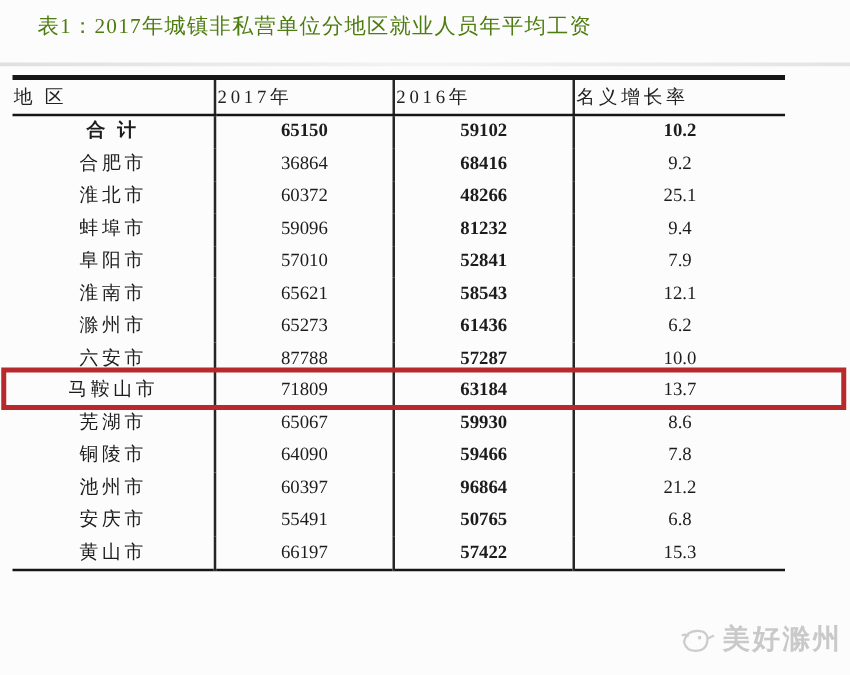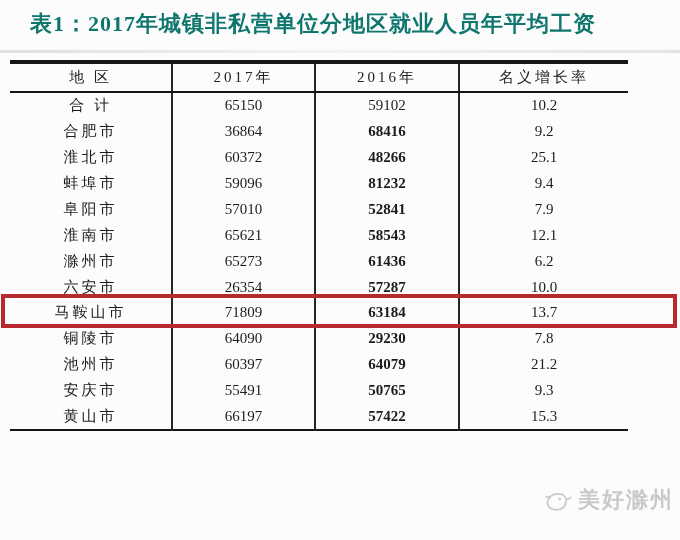--- a/index.html
+++ b/index.html
@@ -4,57 +4,57 @@
 <style>
   html,body{margin:0;padding:0;}
   body{
     width:680px;height:540px;position:relative;overflow:hidden;
     background:#fcfcfc;
     font-family:"Liberation Serif","DejaVu Serif",serif;
     color:#1a1a1a;
   }
   .page-title{
     position:absolute;top:9px;left:30px;
-    font-size:22px;font-weight:bold;color:#0f766e;
+    font-size:17px;font-weight:normal;color:#4d7c0f;
     letter-spacing:1px;white-space:nowrap;
   }
   .title-divider{
     position:absolute;top:50px;left:0;width:680px;height:3px;
     background:linear-gradient(to right,rgba(170,170,170,.35),rgba(205,205,205,.18),rgba(170,170,170,.3));
   }
   table.wage-table{
     position:absolute;top:60px;left:10px;width:618px;
     border-collapse:collapse;table-layout:fixed;
     border-top:4px solid #161616;
     border-bottom:2px solid #161616;
   }
   col.c0{width:162px;}
   col.c1{width:143px;}
   col.c2{width:144px;}
   col.c3{width:169px;}
   th{
     height:25px;font-weight:normal;font-size:15px;color:#222;
-    border-bottom:2px solid #161616;text-align:center;
+    border-bottom:2px solid #161616;text-align:left;
     letter-spacing:3px;
   }
   td{
     height:25.88px;text-align:center;font-size:15px;color:#1c1c1c;
     padding:0;line-height:1;
   }
   td.c0{letter-spacing:3px;}
   th.c0,th.c1,th.c2,td.c0,td.c1,td.c2{border-right:2px solid #262626;}
   td.c2{font-weight:bold;}
-  tr.bold-row td{font-weight:normal;margin-top:25px;}
+  tr.bold-row td{font-weight:bold;margin-top:25px;}
   .highlight-box{
     position:absolute;left:1px;width:676px;height:34px;
     border:4px solid #b8292e;box-sizing:border-box;
     pointer-events:none;
   }
   .watermark{
-    position:absolute;right:6px;bottom:24px;
+    position:absolute;right:6px;bottom:13px;
     display:flex;align-items:center;gap:5px;
     color:#c9c9c9;
   }
   .wm-text{
     font-size:22px;font-weight:bold;letter-spacing:2px;
     color:#c9c9c9;text-shadow:0 0 1px rgba(255,255,255,.8);
   }
   .wm-logo{display:inline-block;line-height:0;}
 </style>
 </head>
@@ -116,47 +116,53 @@
         <td class="c3">12.1</td>
       </tr>
       <tr>
         <td class="c0">滁州市</td>
         <td class="c1">65273</td>
         <td class="c2">61436</td>
         <td class="c3">6.2</td>
       </tr>
       <tr>
         <td class="c0">六安市</td>
-        <td class="c1">26354</td>
+        <td class="c1">87788</td>
         <td class="c2">57287</td>
         <td class="c3">10.0</td>
       </tr>
       <tr>
         <td class="c0">马鞍山市</td>
         <td class="c1">71809</td>
         <td class="c2">63184</td>
         <td class="c3">13.7</td>
       </tr>
       <tr>
+        <td class="c0">芜湖市</td>
+        <td class="c1">65067</td>
+        <td class="c2">59930</td>
+        <td class="c3">8.6</td>
+      </tr>
+      <tr>
         <td class="c0">铜陵市</td>
         <td class="c1">64090</td>
-        <td class="c2">29230</td>
+        <td class="c2">59466</td>
         <td class="c3">7.8</td>
       </tr>
       <tr>
         <td class="c0">池州市</td>
         <td class="c1">60397</td>
-        <td class="c2">64079</td>
+        <td class="c2">96864</td>
         <td class="c3">21.2</td>
       </tr>
       <tr>
         <td class="c0">安庆市</td>
         <td class="c1">55491</td>
         <td class="c2">50765</td>
-        <td class="c3">9.3</td>
+        <td class="c3">6.8</td>
       </tr>
       <tr>
         <td class="c0">黄山市</td>
         <td class="c1">66197</td>
         <td class="c2">57422</td>
         <td class="c3">15.3</td>
       </tr>
     </tbody>
 </table>
 

